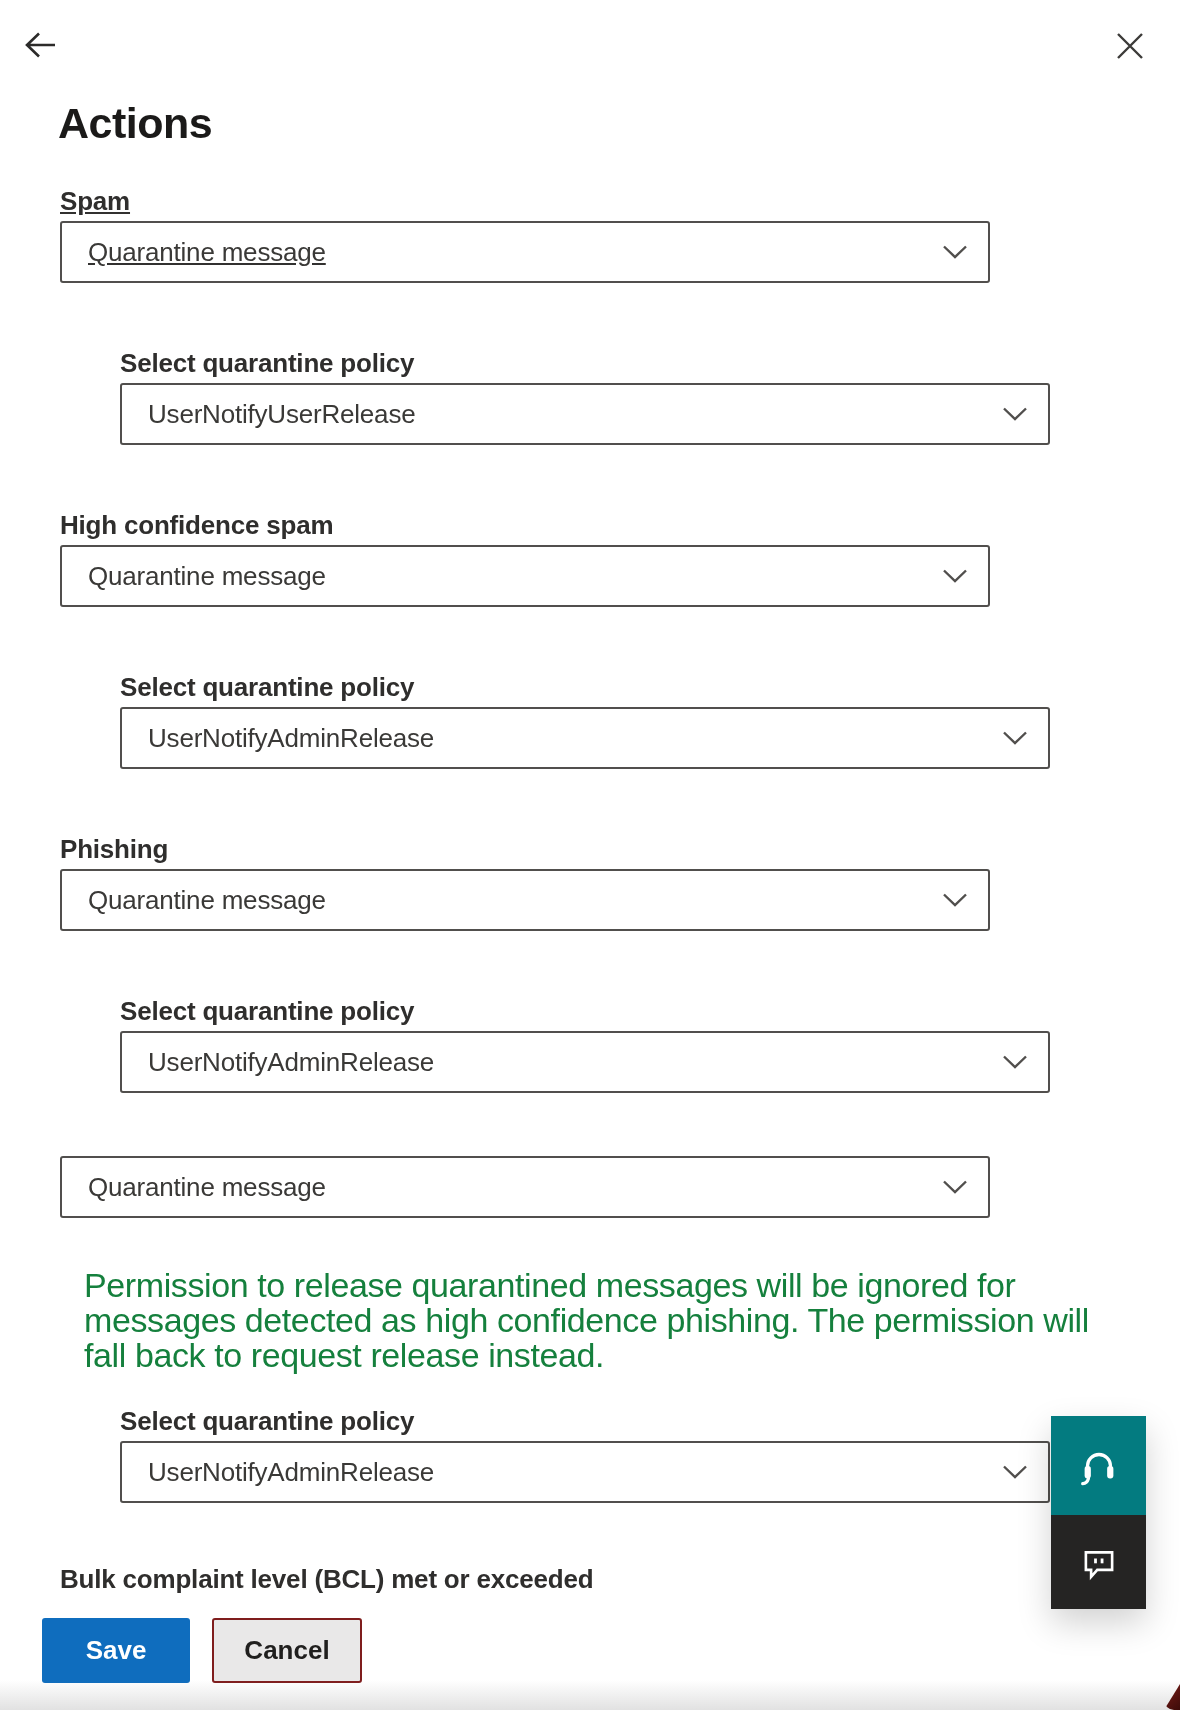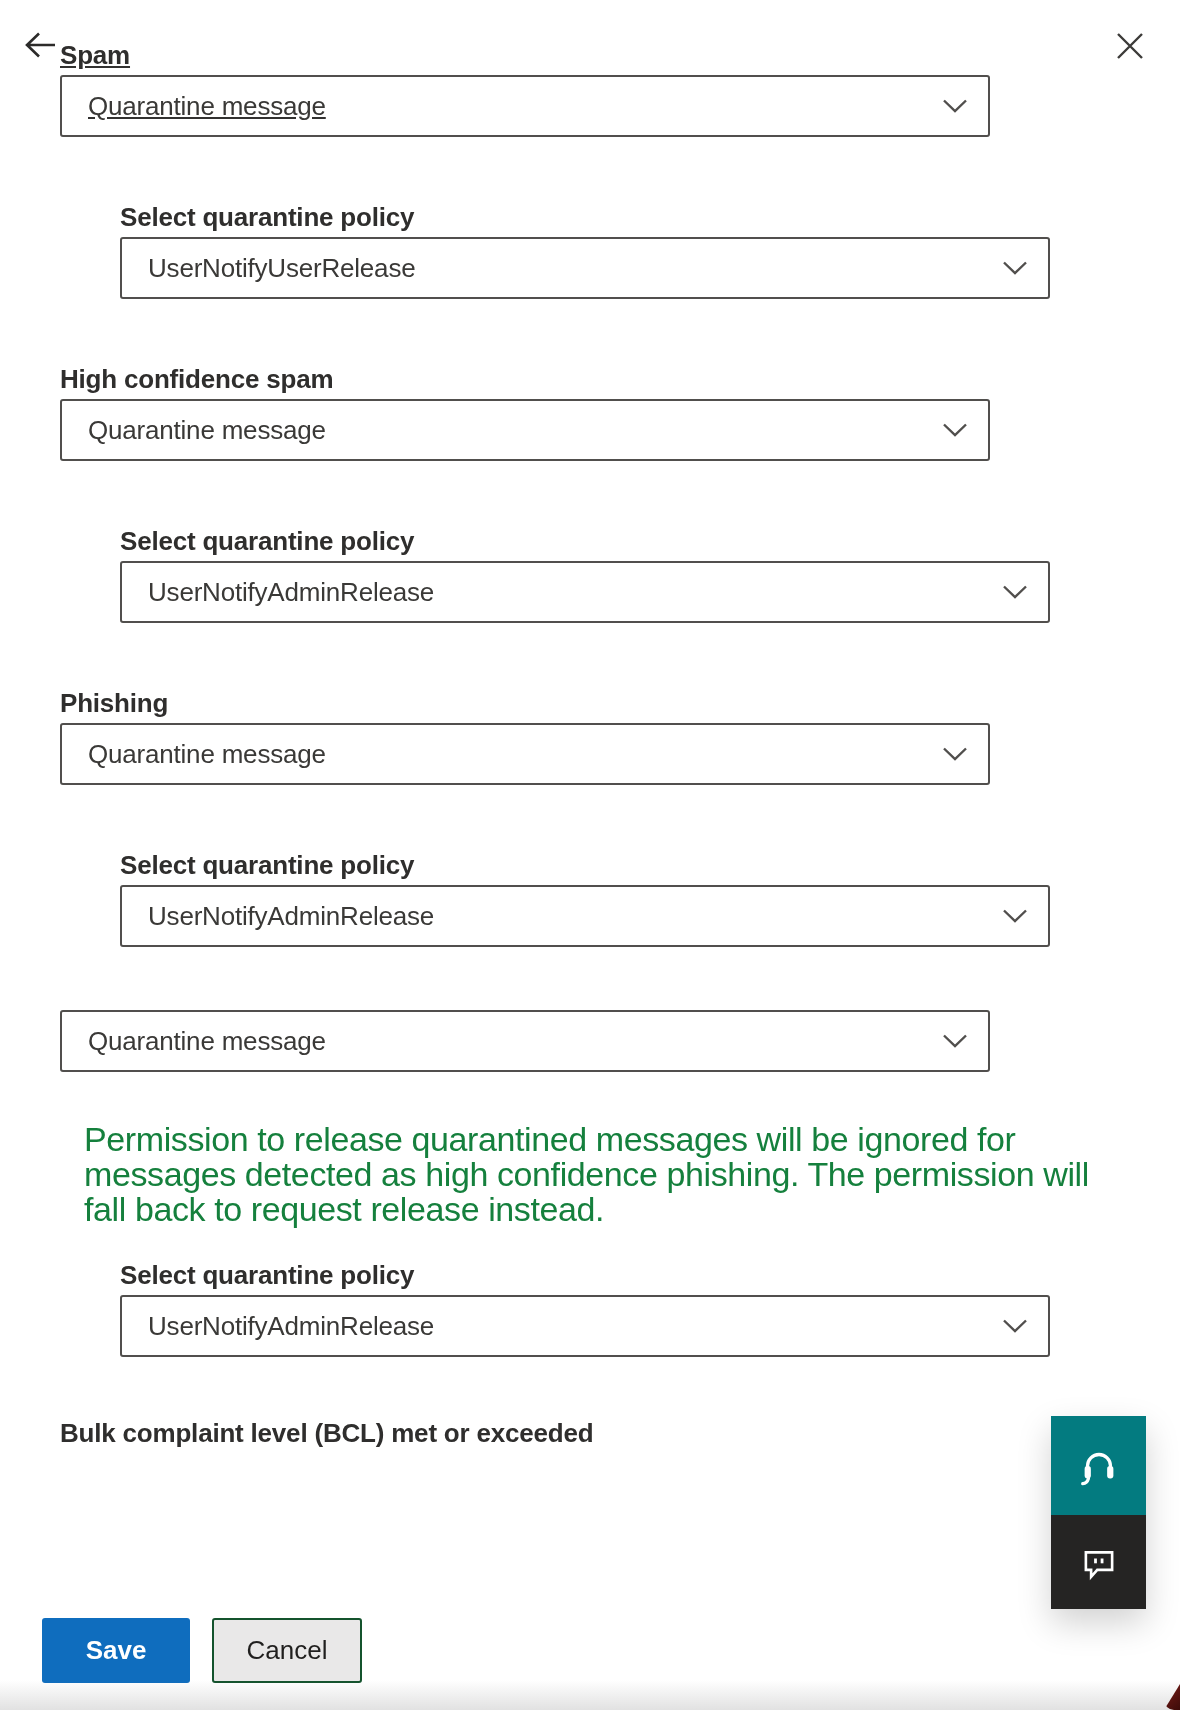--- a/index.html
+++ b/index.html
@@ -62,21 +62,21 @@
     content:""; position:absolute; left:0; right:0; bottom:0; height:30px;
     background:linear-gradient(180deg, rgba(120,120,120,0) 0%, rgba(120,120,120,0.22) 100%);
     pointer-events:none;
   }
   .btn {
     position:absolute; top:18px; height:65px; border-radius:3px;
     font-family:"Liberation Sans", sans-serif;
     font-size:26px; font-weight:700; cursor:pointer;
   }
   .save-btn { left:42px; width:148px; background:#0f6dbe; color:#ffffff; border:none; }
-  .cancel-btn { left:212px; width:150px; background:#e9e8e8; color:#201f1e; border:2px solid #14532d; font-weight:400; }
+  .cancel-btn { left:212px; width:150px; background:#e9e8e8; color:#201f1e; border:2px solid #7f1d1d; font-weight:700; }
 
   
   .side-widgets { position:absolute; left:1051px; top:1416px; width:95px; z-index:10;
     box-shadow:0 14px 34px rgba(0,0,0,0.18); }
   .widget-btn { display:flex; align-items:center; justify-content:center;
     width:95px; border:none; cursor:pointer; line-height:0; }
   .support-btn { height:99px; background:#037b80; }
   .feedback-btn { height:94px; background:#252423; }
 
   
@@ -100,20 +100,21 @@
 <button class="icon-btn close-btn" aria-label="Close">
   <span>
     <svg width="32" height="32" viewBox="0 0 32 32" fill="none">
       <path d="M4 4 L28 28 M28 4 L4 28" stroke="#3c3b39" stroke-width="2.4"></path>
     </svg>
   </span>
 </button>
 
 <div class="scroll-region">
 
+  <h1 class="page-title">Actions</h1>
 
   <div class="group g0">
     <div class="field-label">Spam</div>
     <div class="dropdown" role="combobox">
       <span class="value">Quarantine message</span>
       <span class="chev">
         <svg width="26" height="15" viewBox="0 0 26 15" fill="none">
             <path d="M2 2 L13 12.5 L24 2" stroke="#514f4d" stroke-width="2.4" fill="none"></path>
           </svg>
       </span>

